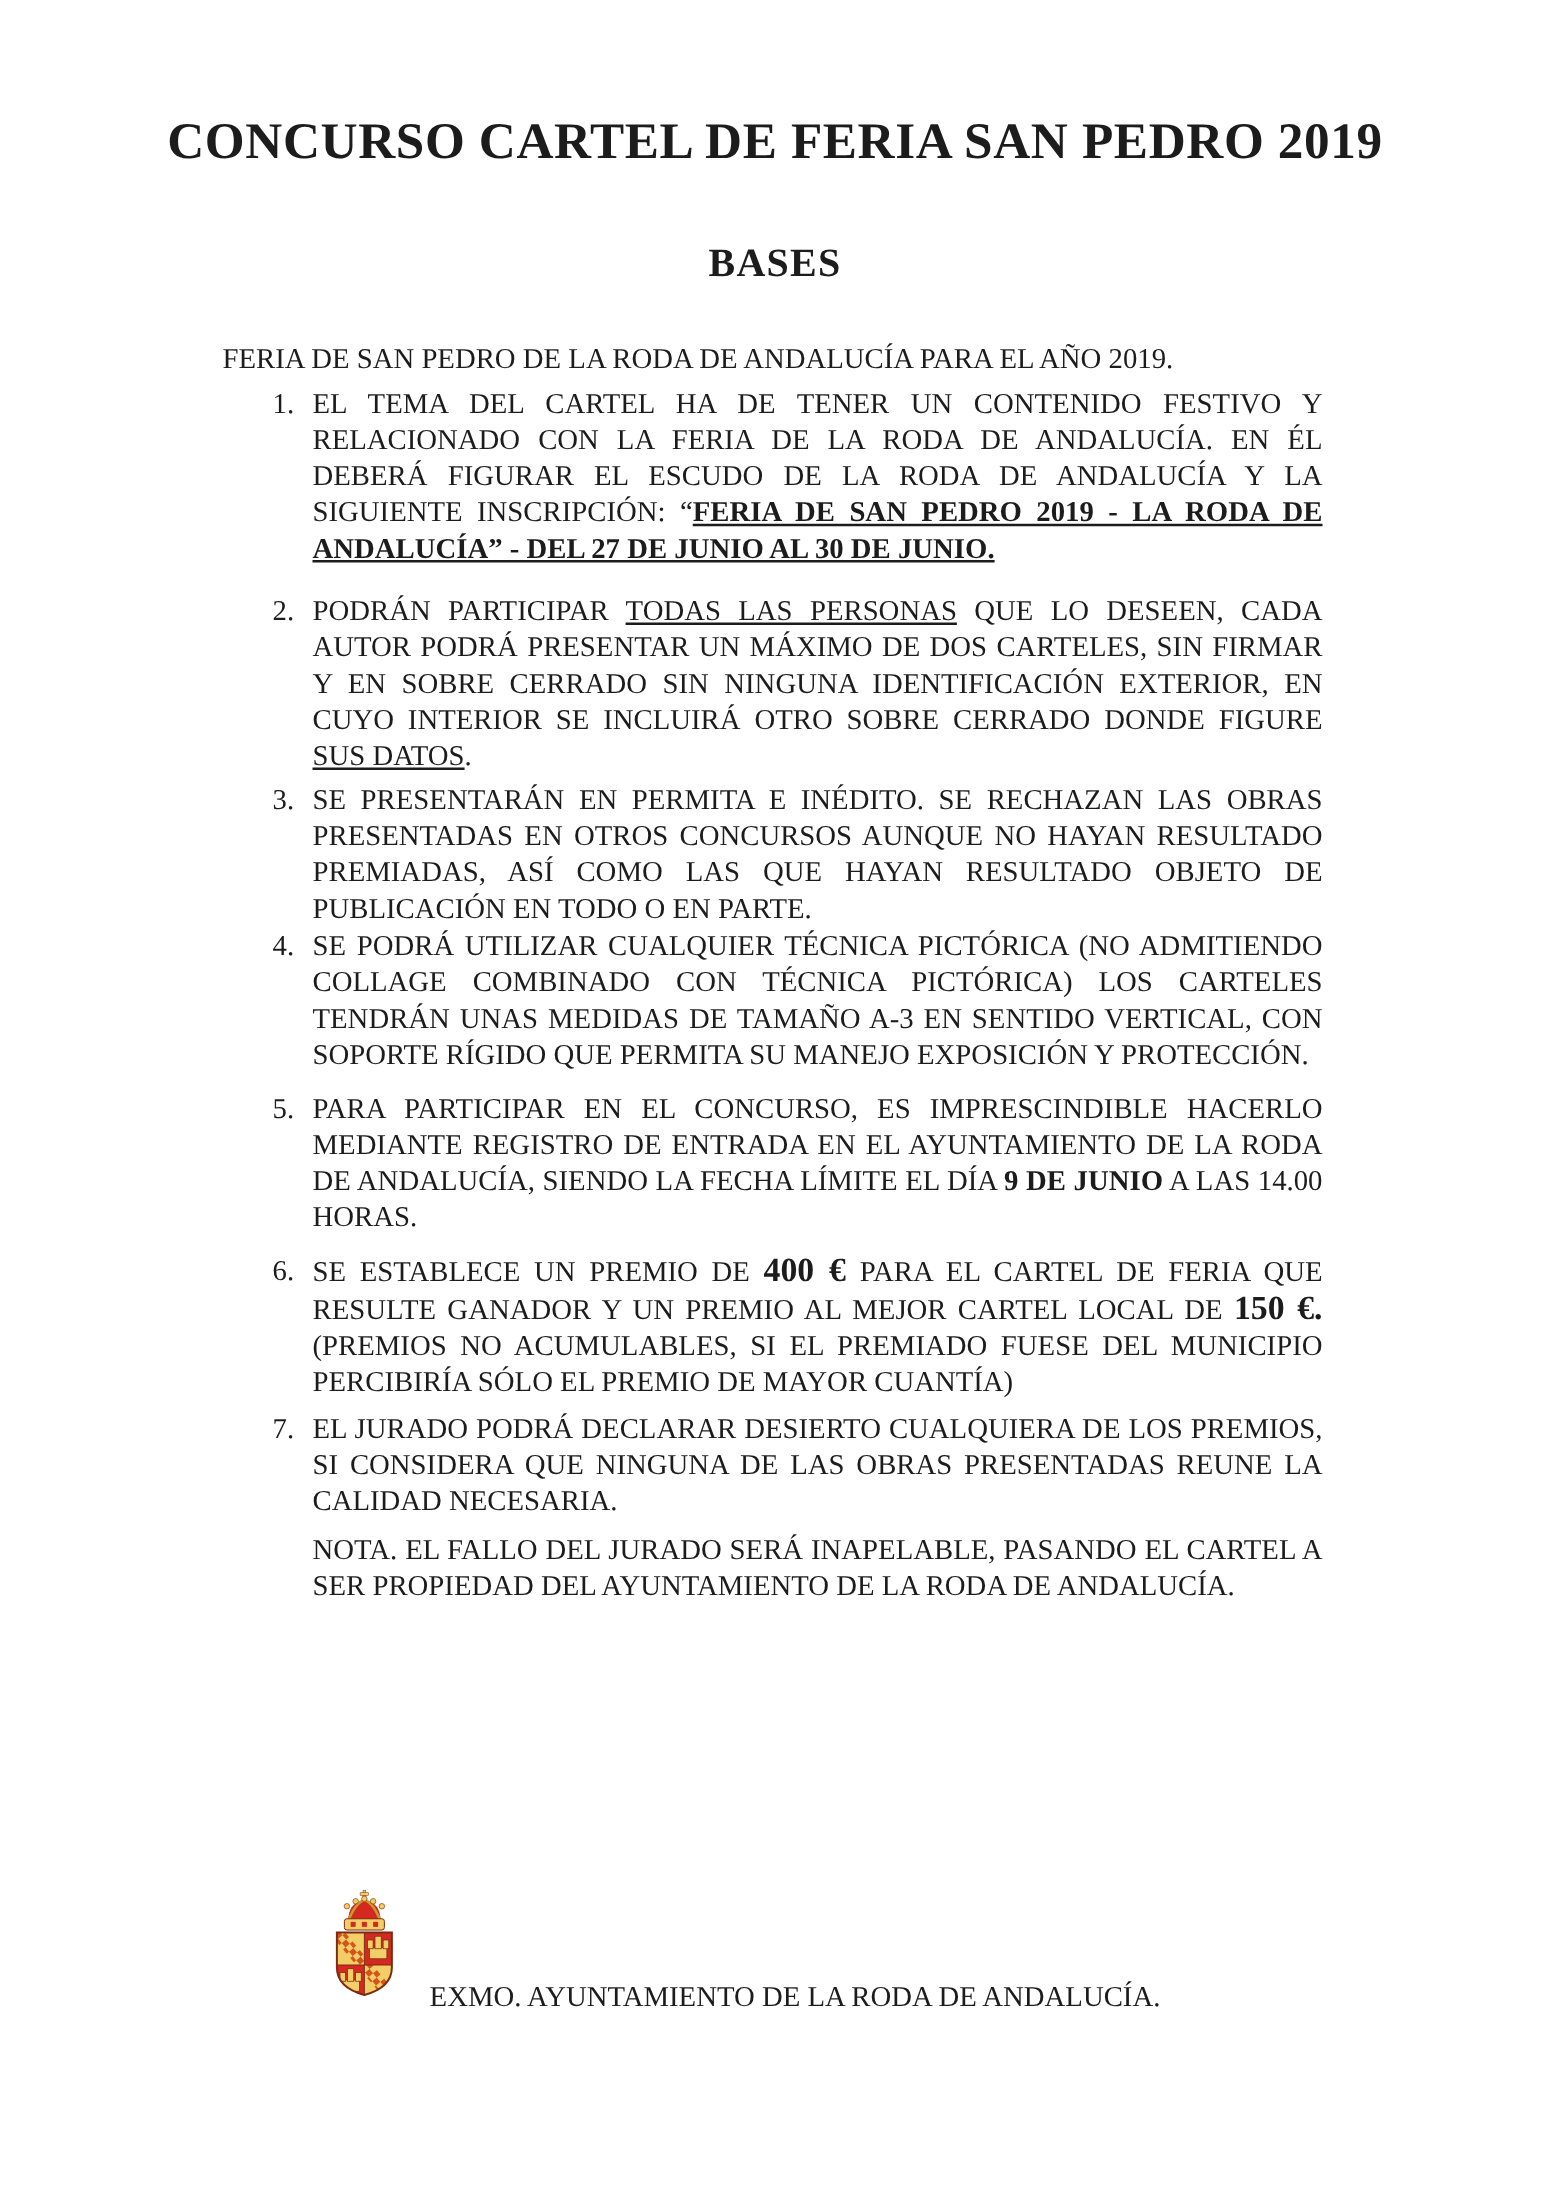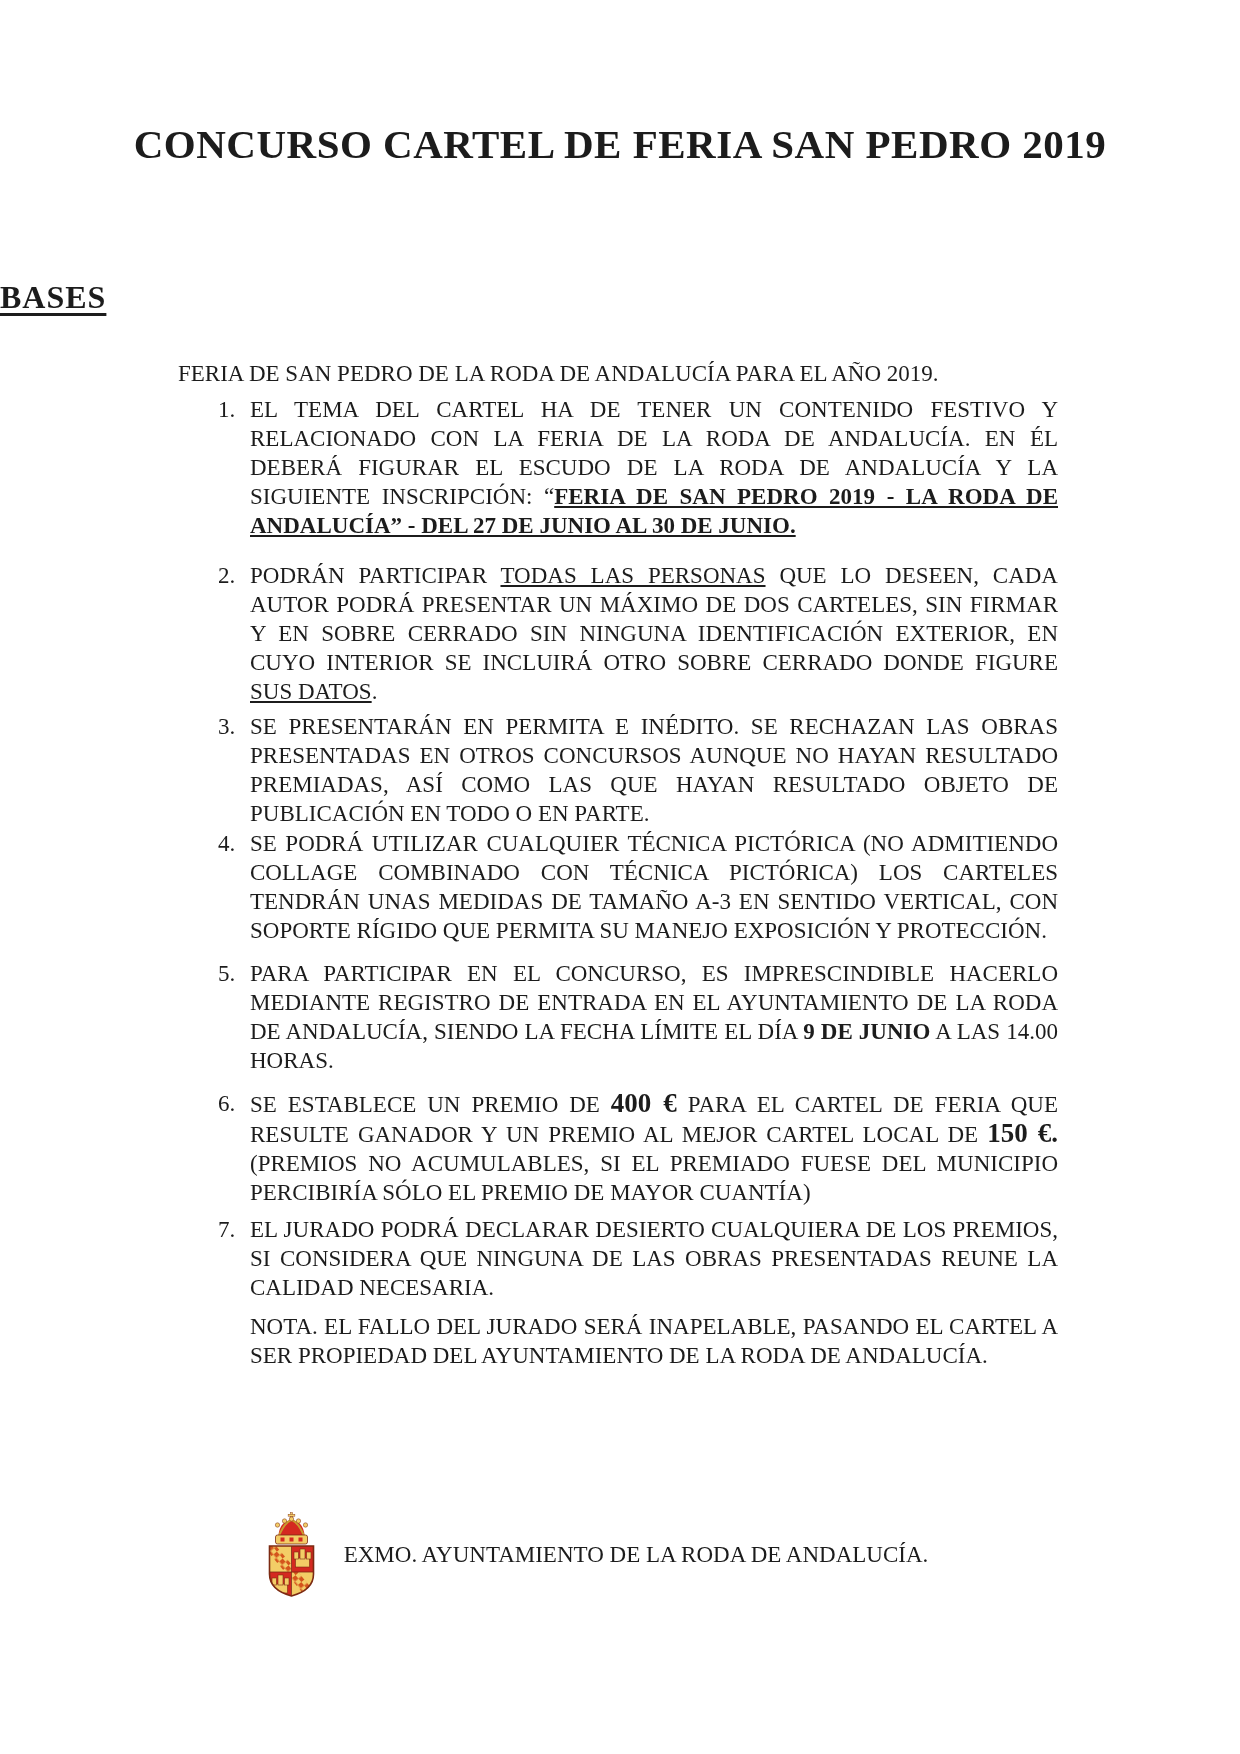--- a/index.html
+++ b/index.html
@@ -6,36 +6,35 @@
   .page {
     position: relative;
     width: 1240px;
     height: 1754px;
     background: #ffffff;
     color: var(--text_color, #1c1c1c);
     font-family: "Liberation Serif", "DejaVu Serif", serif;
     overflow: hidden;
   }
   .title {
-    padding-top: 120px;
+    padding-top: 88px;
     margin: 0;
     text-align: center;
     font-size: 41px;
     font-weight: bold;
     line-height: 1.2;
     letter-spacing: 0.5px;
   }
   .bases {
-    margin-top: 109px;
-    text-align: left;
+    margin-top: 54px;
+    text-align: center;
     font-size: 32px;
     font-weight: bold;
     line-height: 1.2;
     letter-spacing: 1px;
-    text-decoration: underline;
     text-underline-offset: 5px;
     text-decoration-thickness: 3px;
   }
   .intro {
     margin: 42px 0 0 178px;
     width: 810px;
     font-size: 23px;
     line-height: 30px;
   }
   .list {
@@ -68,21 +67,21 @@
     line-height: 29px;
   }
   .escudo {
     position: absolute;
     left: 263px;
     top: 1512px;
   }
   .footer-text {
     position: absolute;
     left: 330px;
-    top: 1541px;
+    top: 1584px;
     width: 612px;
     text-align: center;
     font-size: 23px;
     line-height: 28px;
   }
   
   .c-red   { fill: var(--escudo_red, #d42920); }
   .c-gold  { fill: var(--escudo_gold, #f3cd66); }
   .c-chk   { fill: var(--escudo_check, #d4541c); }
   .oln     { stroke: var(--escudo_outline, #7c2a12); }

